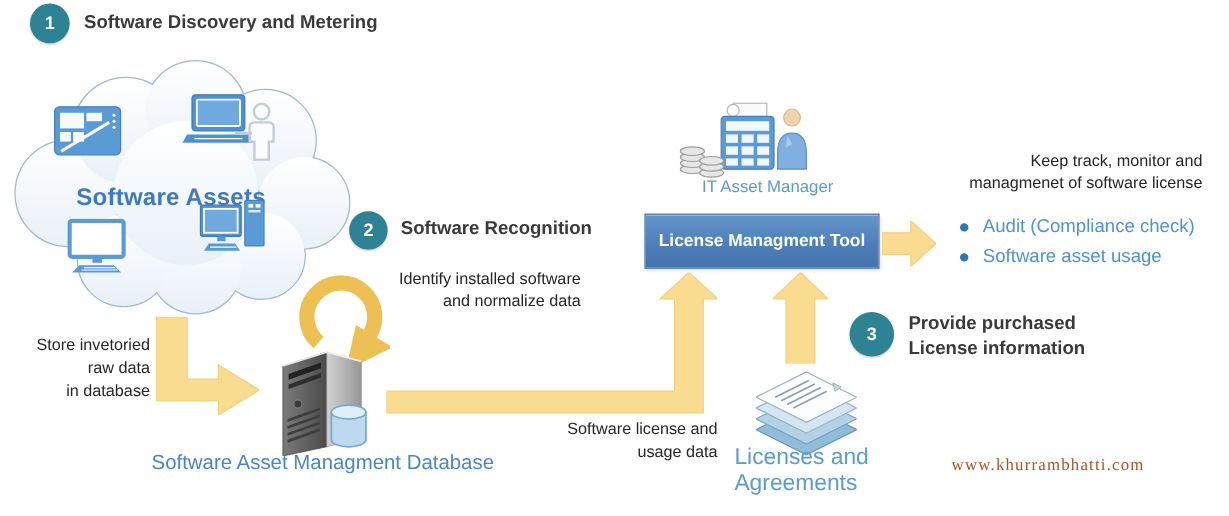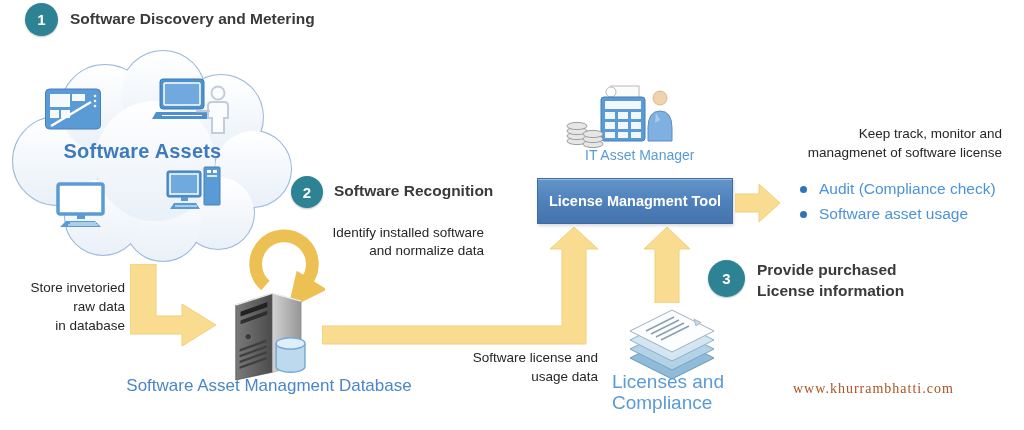--- a/index.html
+++ b/index.html
@@ -94,21 +94,21 @@
     <rect x="12" y="5" width="36" height="22" rx="1" fill="#6fa9de" stroke="#ffffff" stroke-width="1.5"></rect>
     <polygon points="4,34 56,34 60,41 0,41" fill="#4e91cf"></polygon>
     <line x1="10" y1="37.5" x2="50" y2="37.5" stroke="#ffffff" stroke-width="1"></line>
     <g fill="#fbfcfd" stroke="#c3cdd9" stroke-width="2">
       <circle cx="66" cy="15" r="6.5"></circle>
       <path d="M60,24 h12 q4,0 4,4 v12 h-4 v15 h-12 v-15 h-4 v-12 q0,-4 4,-4 z"></path>
     </g>
     <line x1="44" y1="33" x2="58" y2="33" stroke="#c3cdd9" stroke-width="2.5"></line>
   </svg>
 
-  <div class="abs cloud-title" style="left:50px;top:140px;width:185px;">Software Assets</div>
+  <div class="abs cloud-title" style="left:50px;top:154px;width:185px;">Software Assets</div>
 
   <svg class="abs" style="left:56px;top:182px;" width="52" height="46" viewBox="0 0 52 46">
     <rect x="2" y="2" width="45" height="30" rx="2" fill="#ffffff" stroke="#5b9bd5" stroke-width="3.5"></rect>
     <rect x="21" y="33" width="8" height="4" fill="#5b9bd5"></rect>
     <polygon points="10,39 39,39 45,45 4,45" fill="#5b9bd5"></polygon>
     <g stroke="#ffffff" stroke-width="1">
         <line x1="14" y1="41" x2="40" y2="41"></line>
         <line x1="12" y1="43" x2="42" y2="43"></line>
       </g>
   </svg>
@@ -269,18 +269,18 @@
     <g stroke="#8aa0b0" stroke-width="1.4">
       <line x1="16" y1="22" x2="44" y2="8"></line>
       <line x1="21" y1="25" x2="49" y2="11"></line>
       <line x1="26" y1="28" x2="54" y2="14"></line>
       <line x1="31" y1="31" x2="59" y2="17"></line>
     </g>
     <polygon points="64,10 71,13.5 66,17" fill="#c8d6e0" stroke="#9bb0bf" stroke-width=".8"></polygon>
   </svg>
   <div class="abs blue-label" style="left:612px;top:371px;width:112px;font-size:19px;line-height:21px;">
     <div>Licenses and</div>
-    <div>Compliance</div>
+    <div>Agreements</div>
   </div>
 
   <div class="abs watermark" style="left:793px;top:381px;">www.khurrambhatti.com</div>
 
 </div>
 
 </body></html>

